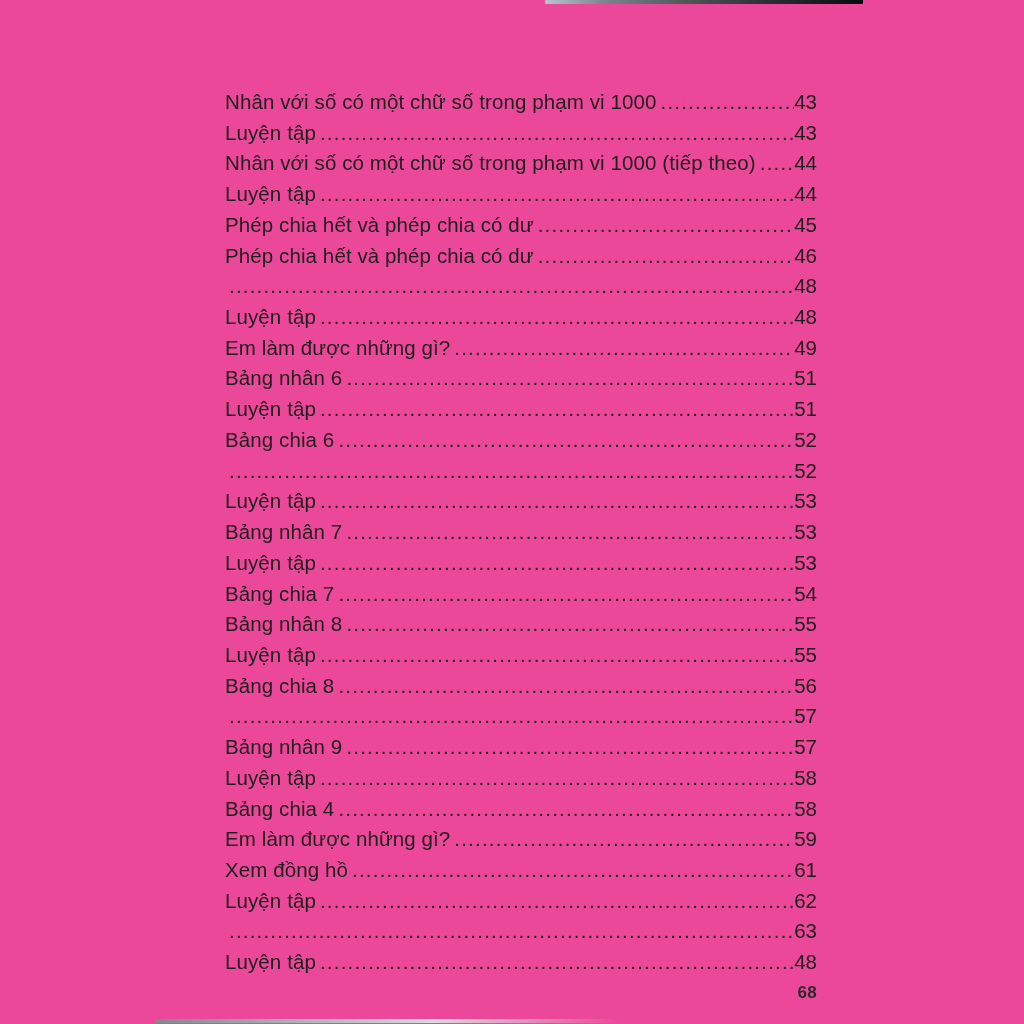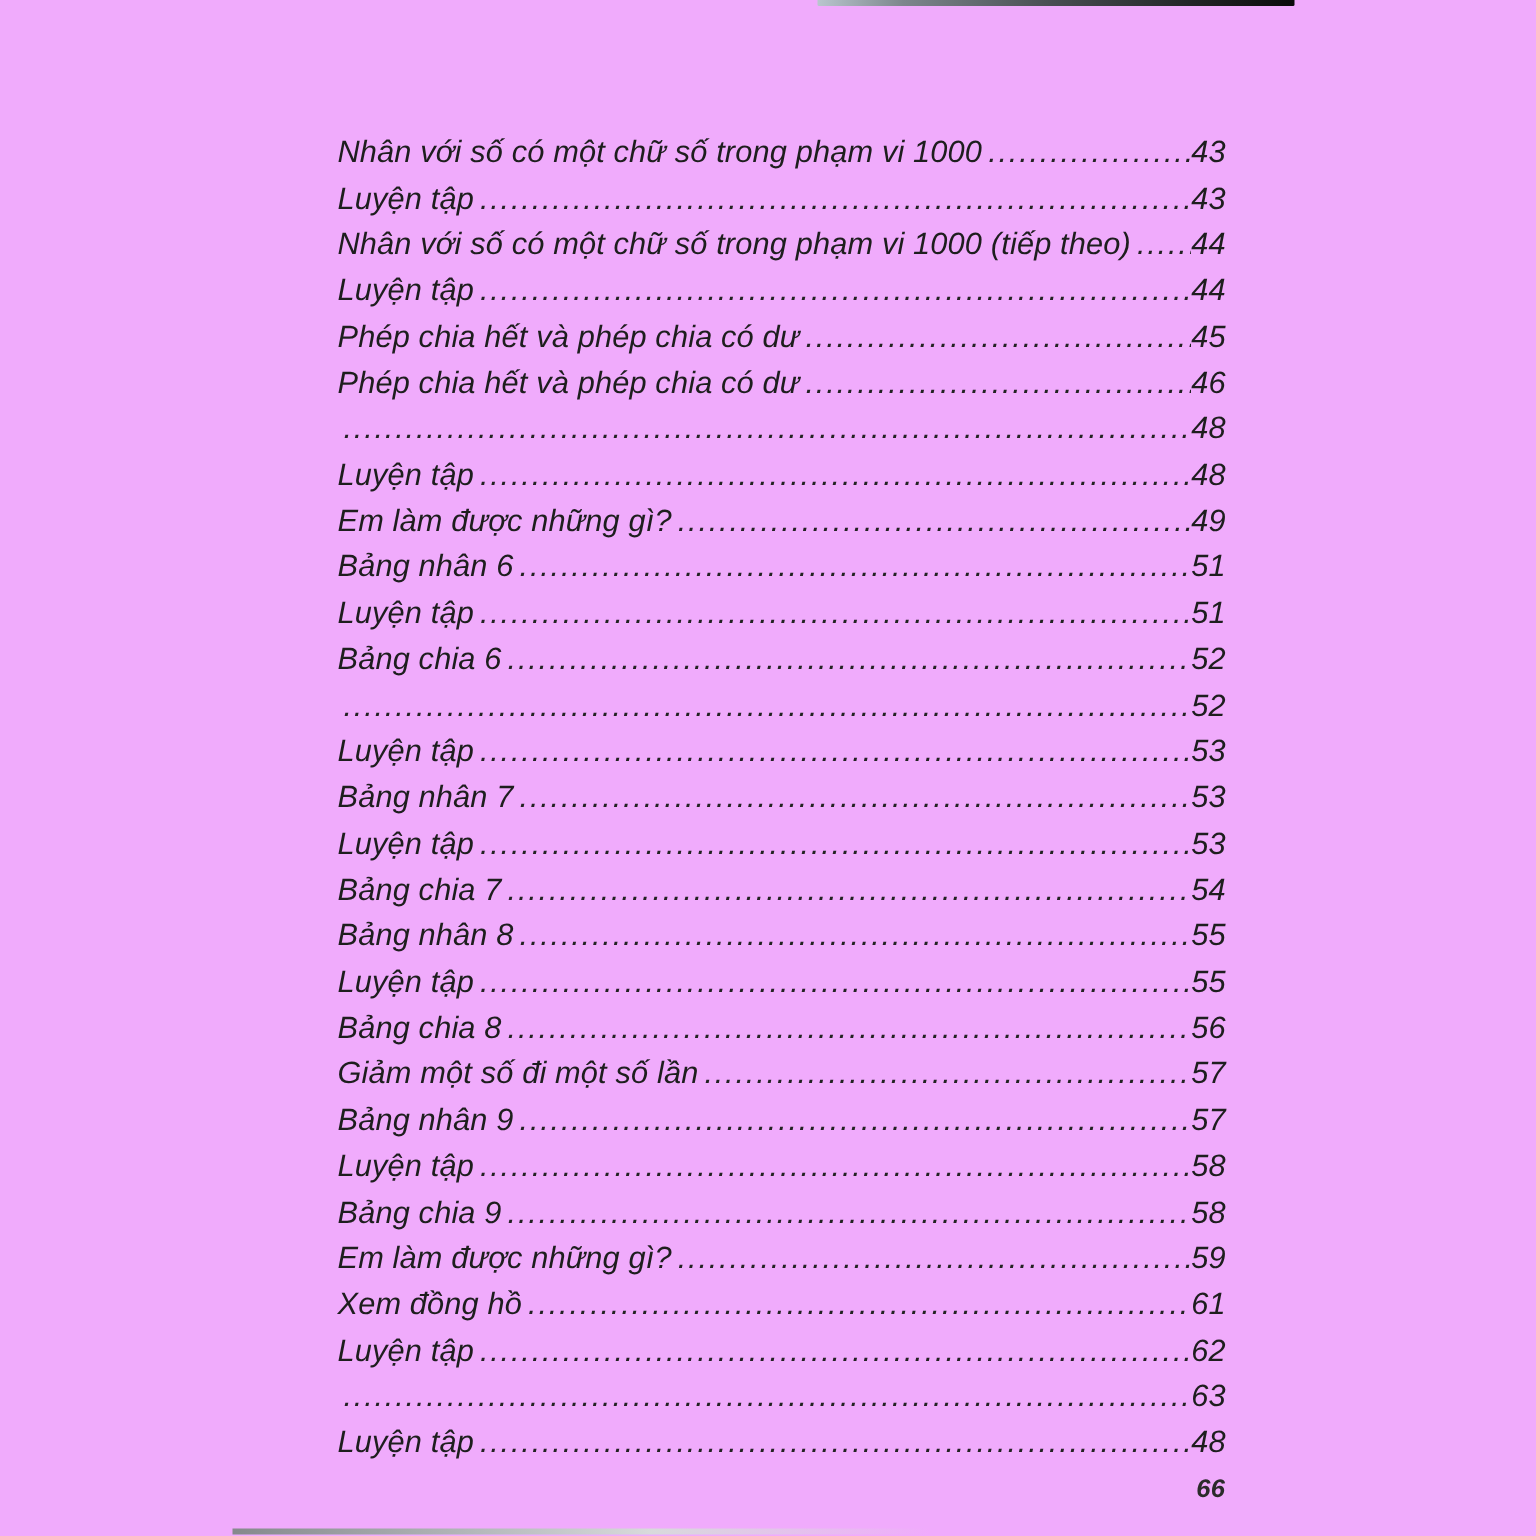--- a/index.html
+++ b/index.html
@@ -8,22 +8,21 @@
     width: 1024px;
     height: 1024px;
     background: #ffffff;
     overflow: hidden;
     font-family: "Liberation Sans", sans-serif;
   }
   .page {
     position: relative;
     width: 1024px;
     height: 1024px;
-    background: #f0abfc;
-    font-style: italic;
+    background: #ec4899;
   }
   
   .top-edge {
     position: absolute;
     left: 545px;
     top: 0;
     width: 318px;
     height: 4px;
     background: linear-gradient(90deg, #b9c6ce 0%, #7d868c 18%, #4a4f53 48%, #232527 78%, #0a0a0a 100%);
     border-radius: 0 0 1px 1px;
@@ -199,39 +198,38 @@
     <span class="toc-page">55</span>
   </div>
 
   <div class="toc-row">
     <span class="toc-title">Bảng chia 8</span>
     <span class="toc-dots">............................................................................................................................................................................................................................</span>
     <span class="toc-page">56</span>
   </div>
 
   <div class="toc-row">
-    <span class="toc-title">Giảm một số đi một số lần</span>
     <span class="toc-dots">............................................................................................................................................................................................................................</span>
     <span class="toc-page">57</span>
   </div>
 
   <div class="toc-row">
     <span class="toc-title">Bảng nhân 9</span>
     <span class="toc-dots">............................................................................................................................................................................................................................</span>
     <span class="toc-page">57</span>
   </div>
 
   <div class="toc-row">
     <span class="toc-title">Luyện tập</span>
     <span class="toc-dots">............................................................................................................................................................................................................................</span>
     <span class="toc-page">58</span>
   </div>
 
   <div class="toc-row">
-    <span class="toc-title">Bảng chia 9</span>
+    <span class="toc-title">Bảng chia 4</span>
     <span class="toc-dots">............................................................................................................................................................................................................................</span>
     <span class="toc-page">58</span>
   </div>
 
   <div class="toc-row">
     <span class="toc-title">Em làm được những gì?</span>
     <span class="toc-dots">............................................................................................................................................................................................................................</span>
     <span class="toc-page">59</span>
   </div>
 
@@ -251,15 +249,15 @@
     <span class="toc-dots">............................................................................................................................................................................................................................</span>
     <span class="toc-page">63</span>
   </div>
 
   <div class="toc-row">
     <span class="toc-title">Luyện tập</span>
     <span class="toc-dots">............................................................................................................................................................................................................................</span>
     <span class="toc-page">48</span>
   </div>
 </div>
-  <div class="folio">66</div>
+  <div class="folio">68</div>
   <div class="bottom-edge"></div>
 </div>
 
 </body></html>

